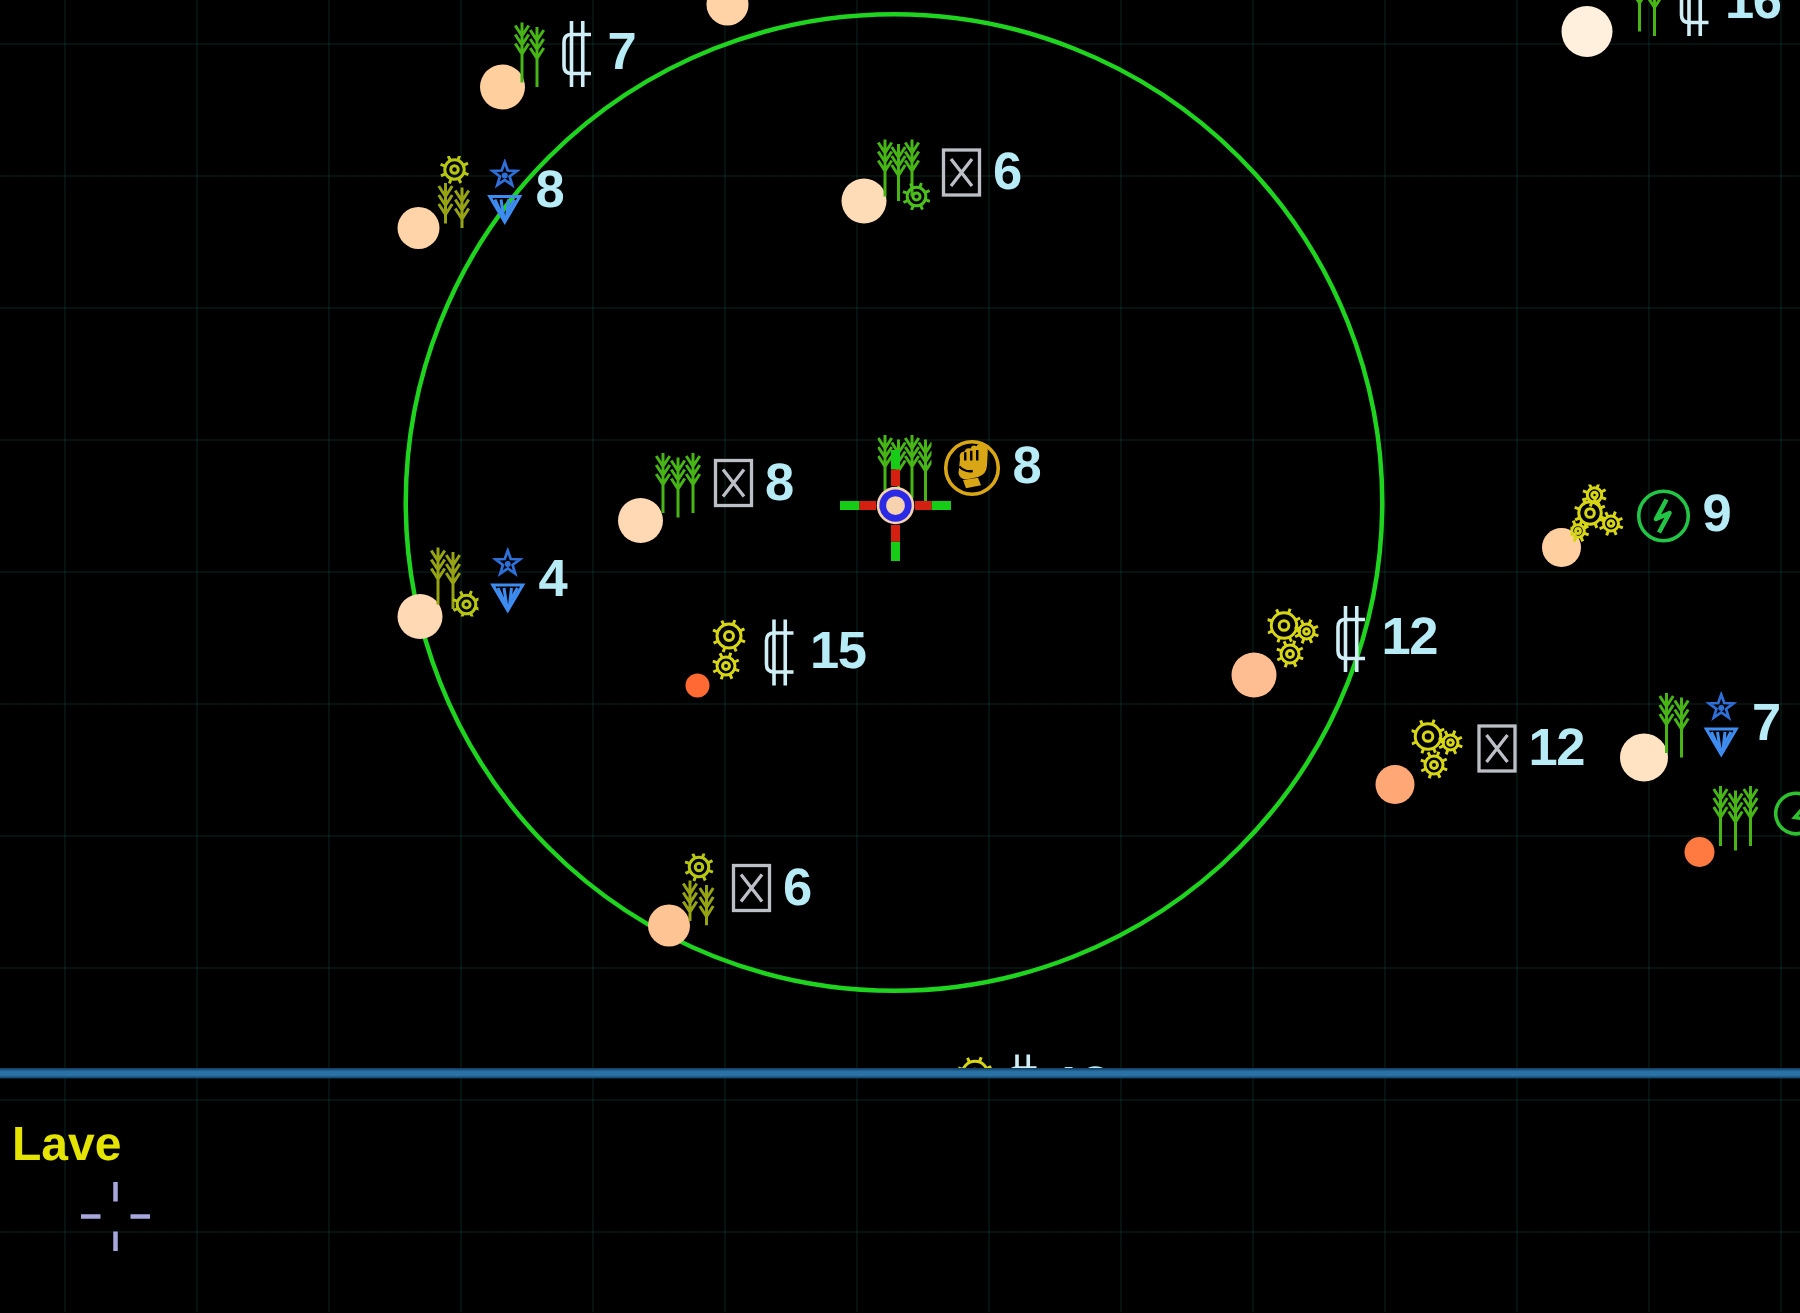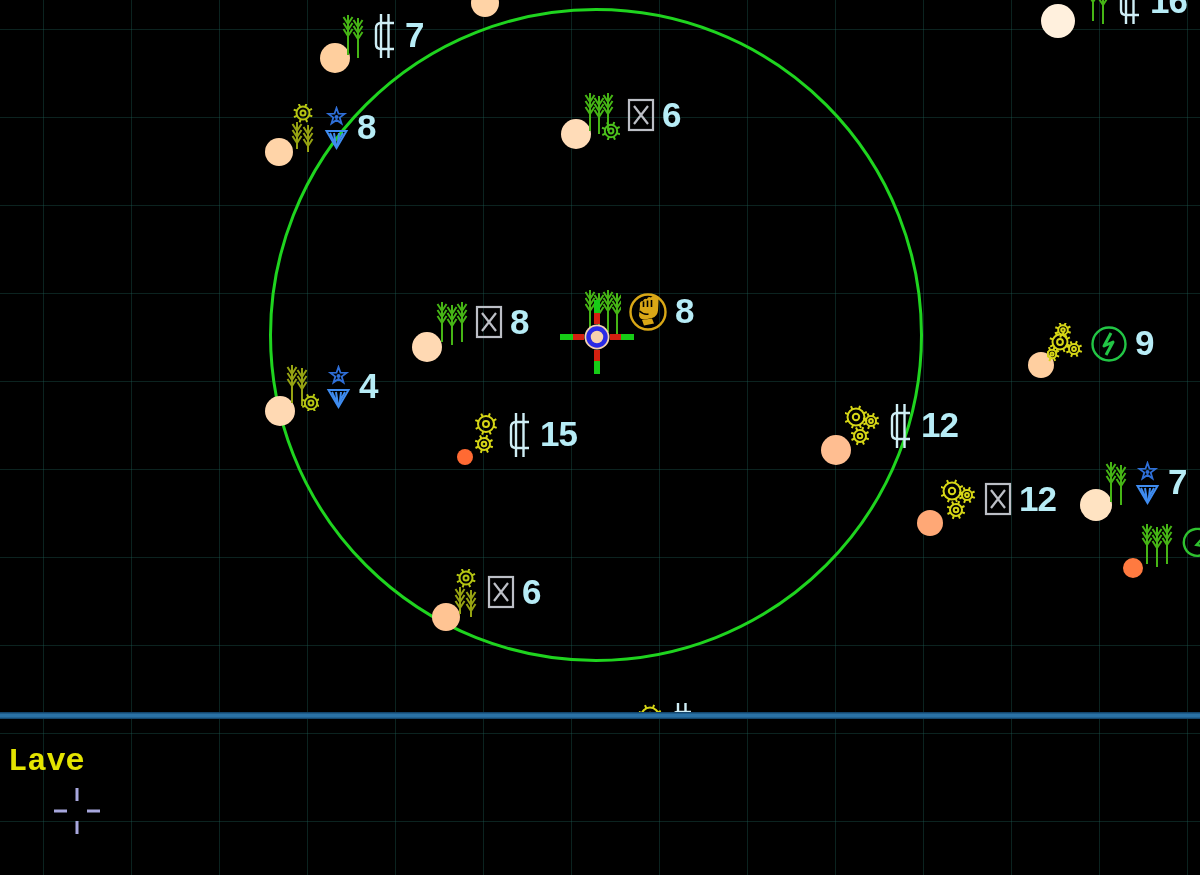--- a/index.html
+++ b/index.html
@@ -15,21 +15,21 @@
   }
   #map{position:absolute;left:0;top:0;width:1200px;height:712px;overflow:hidden;}
   #range-circle{position:absolute;border-radius:50%;border:3px solid #1fd41f;box-sizing:border-box;}
   .system{position:absolute;left:0;top:0;width:0;height:0;}
   .dot{position:absolute;border-radius:50%;}
   .cluster{position:absolute;display:flex;align-items:center;gap:6px;height:48px;}
   .cluster svg{display:block;flex:0 0 auto;}
   .tech{font-size:35px;font-weight:bold;color:#b7ecf6;letter-spacing:-1px;line-height:1;padding-bottom:4px;}
   #divider{position:absolute;left:0;width:1200px;height:7px;
     background:linear-gradient(#0d3a5e,#2a72a6 35%,#2a72a6 70%,#0d3a5e);}
-  #selected-label{position:absolute;font-size:32px;font-weight:bold;color:#e4e400;line-height:1;font-family:Liberation Mono, monospace;}
+  #selected-label{position:absolute;font-size:32px;font-weight:bold;color:#e4e400;line-height:1;}
   .abs{position:absolute;}
 </style>
 </head>
 <body>
 
 <div id="screen">
 
   <div id="map">
     <div id="range-circle" style="left: 269px; top: 8px; height: 654px; width: 654px; border-color: rgb(31, 212, 31);"></div>
     <div id="systems-layer">

